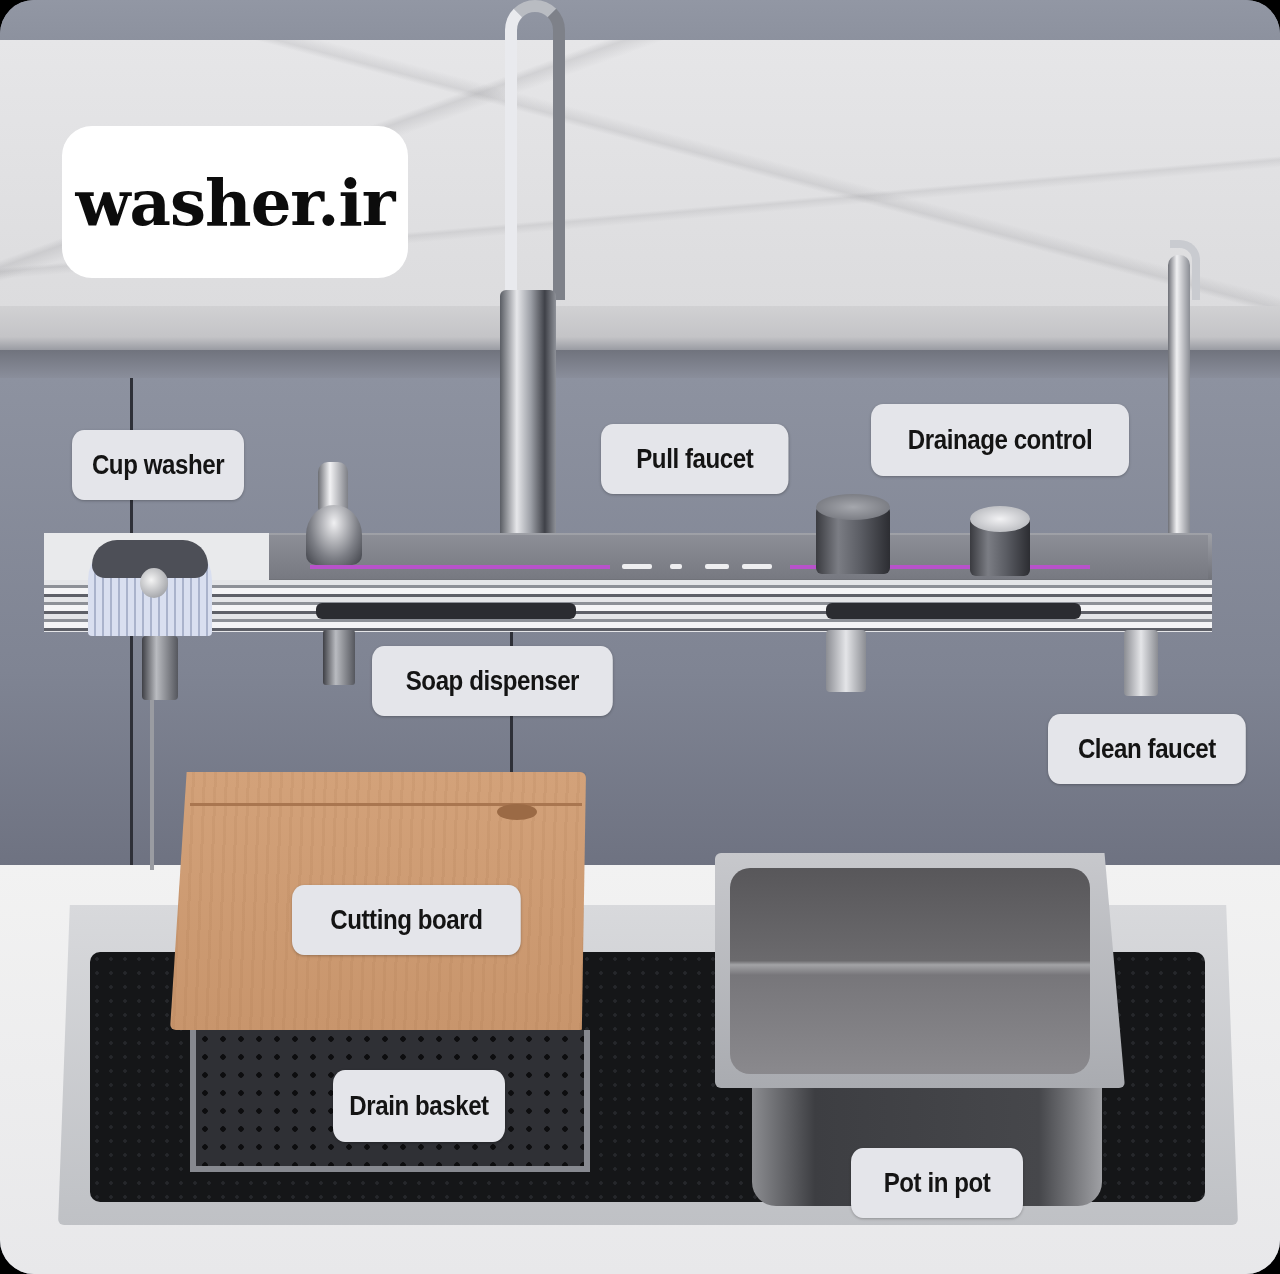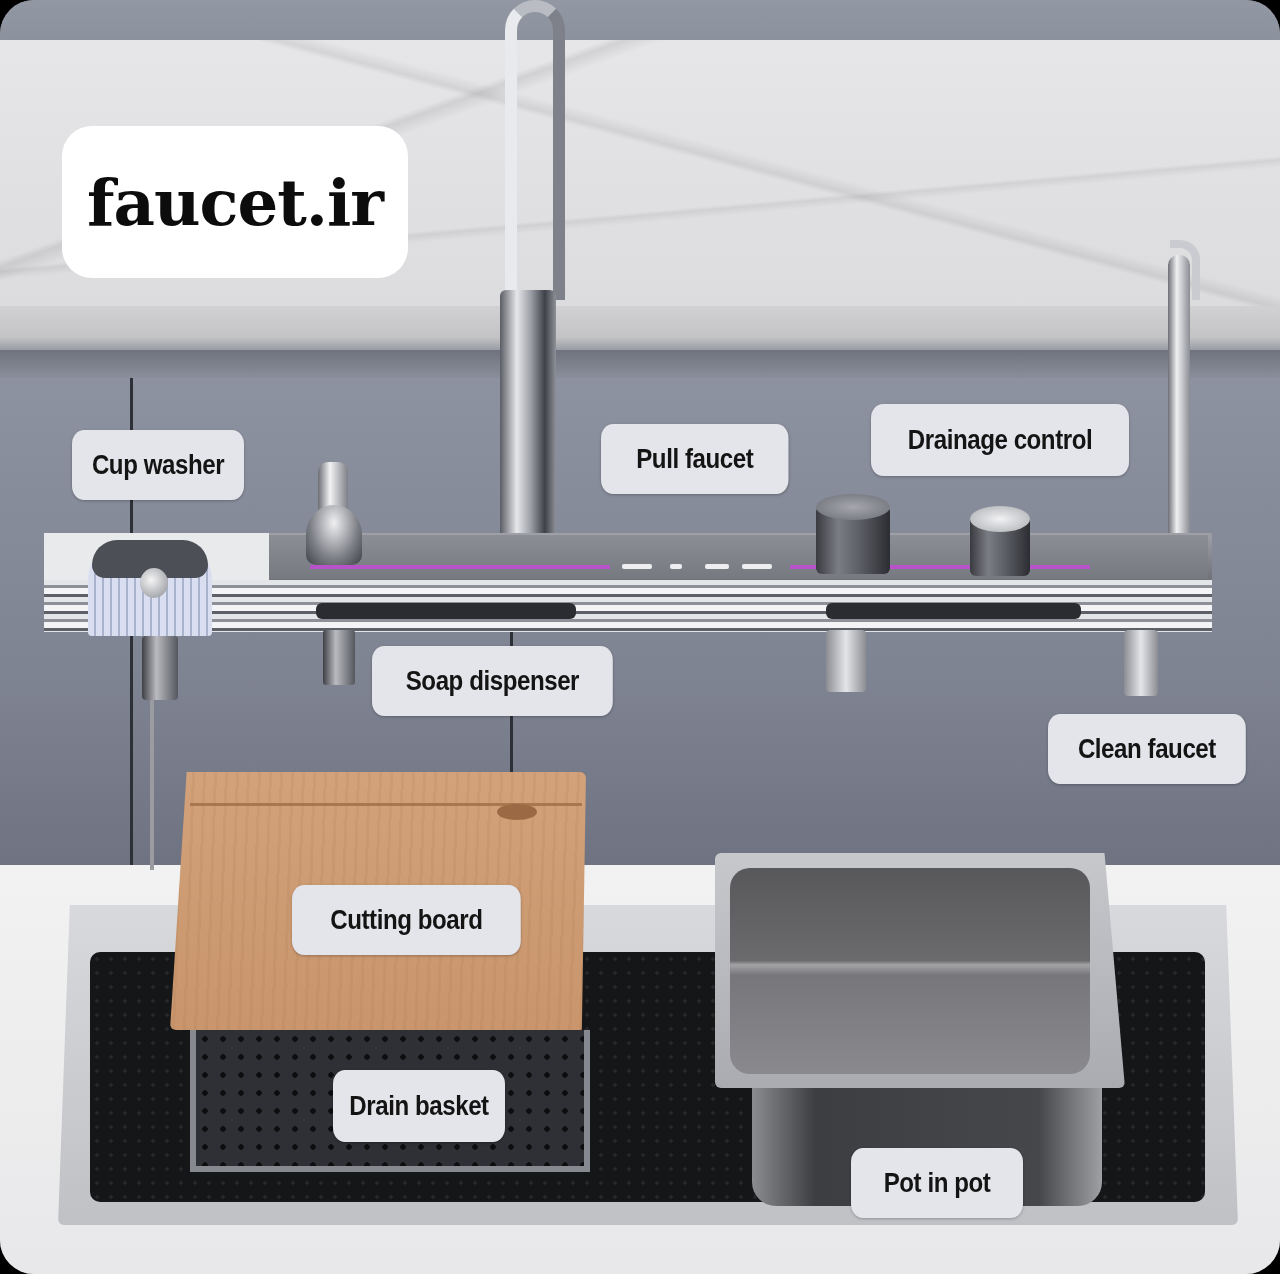--- a/index.html
+++ b/index.html
@@ -211,21 +211,21 @@
 
   <div class="drain-basket"></div>
   <div class="board"></div>
   <div class="board-groove"></div>
   <div class="board-hole"></div>
   <div class="pot-lower"></div>
   <div class="pot-outer"></div>
   <div class="pot-inner"></div>
 
   <div class="brand">
-    <span>faucet.ir</span>
+    <span>washer.ir</span>
   </div>
 
   <div class="label" style="left:72px;top:430px;width:200px;height:70px">
     <span>Cup washer</span>
   </div>
   <div class="label" style="left:601px;top:424px;width:218px;height:70px">
     <span>Pull faucet</span>
   </div>
   <div class="label" style="left:871px;top:404px;width:300px;height:72px">
     <span>Drainage control</span>

